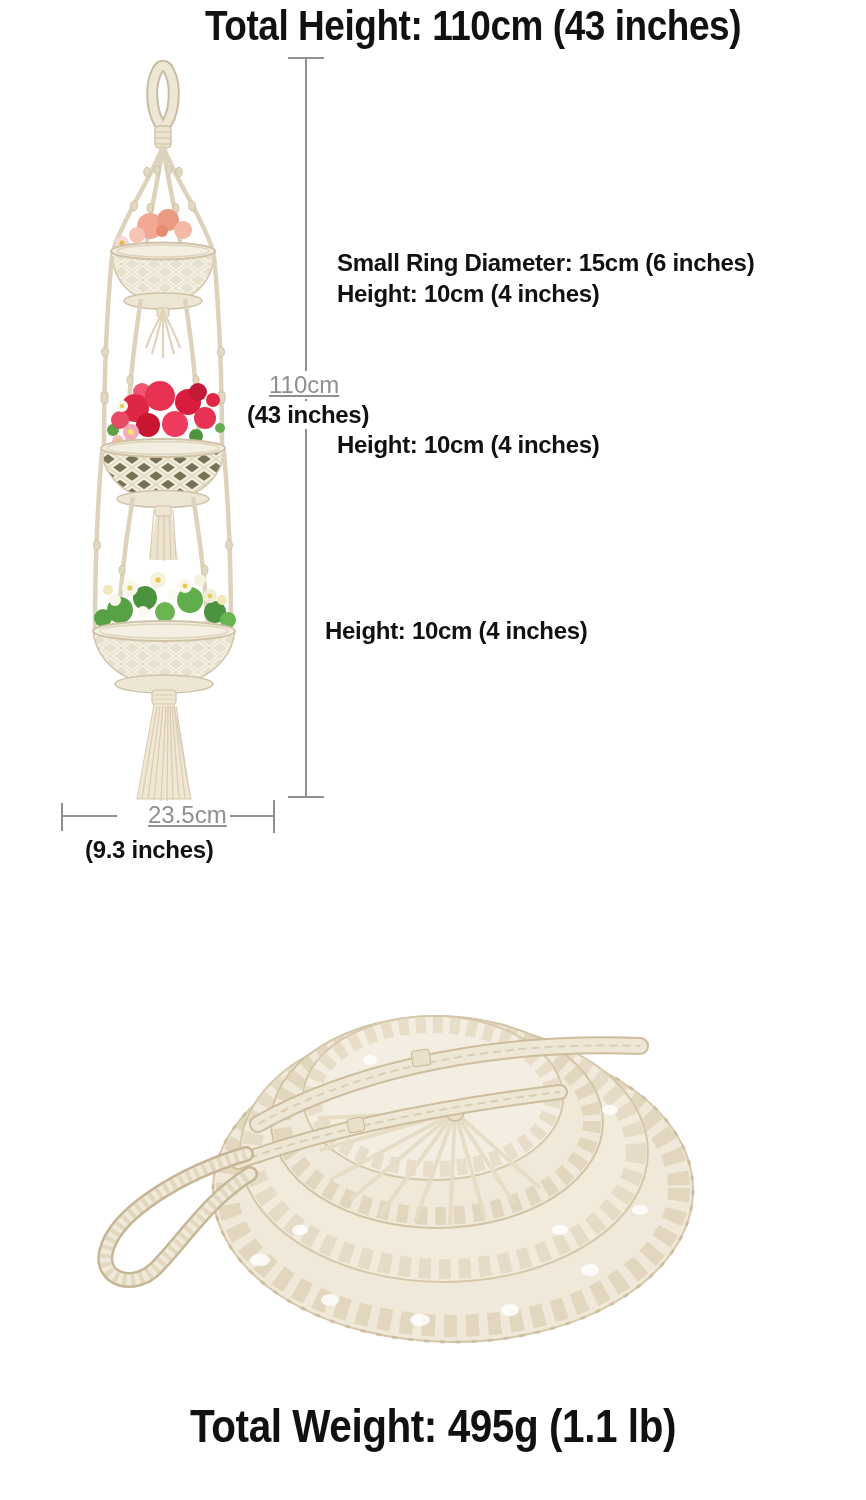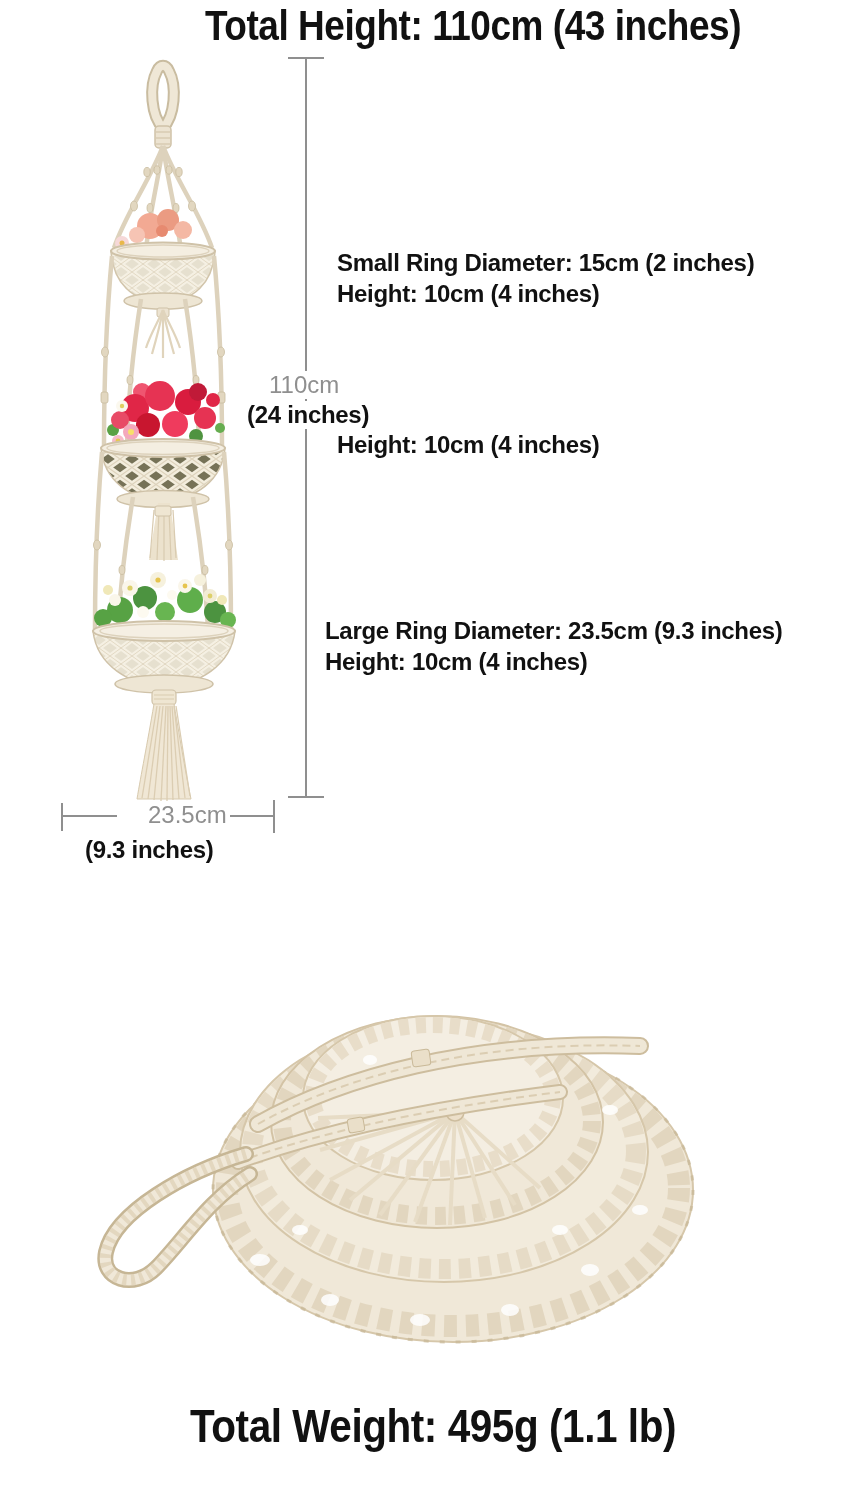--- a/index.html
+++ b/index.html
@@ -5,21 +5,21 @@
   html,body{margin:0;padding:0;background:#fff;}
   body{width:866px;height:1500px;position:relative;overflow:hidden;
        font-family:"Liberation Sans",sans-serif;}
   .abs{position:absolute;}
   .title{left:80px;right:0;top:2px;text-align:center;
          font-weight:700;font-size:42px;color:#111;
          transform:scaleX(.88);letter-spacing:-.5px;white-space:nowrap;}
   .spec{font-weight:700;font-size:24px;line-height:31px;color:#111;
         letter-spacing:-.3px;white-space:nowrap;}
   .m-cm{font-weight:400;font-size:24px;color:#8f8f8f;background:#fff;
-        padding:0 3px;white-space:nowrap;}
+        padding:0 3px;white-space:nowrap;text-decoration:underline;}
   .m-in{font-weight:700;font-size:24px;color:#111;background:#fff;
         padding:0 2px;white-space:nowrap;letter-spacing:-.3px;}
   .footer{left:0;right:0;top:1399px;text-align:center;
           font-weight:700;font-size:46px;color:#111;
           transform:scaleX(.88);letter-spacing:-.5px;white-space:nowrap;}
   svg{position:absolute;left:0;top:0;}
 </style>
 </head>
 <body>
 
@@ -271,32 +271,31 @@
       <path d="M246,1154 C185,1172 115,1212 106,1252 C100,1280 134,1290 156,1268 C182,1242 208,1200 250,1174" fill="none" stroke="#c6b695" stroke-width="16" stroke-linecap="round"></path>
       <path d="M246,1154 C185,1172 115,1212 106,1252 C100,1280 134,1290 156,1268 C182,1242 208,1200 250,1174" fill="none" stroke="#f0e8d8" stroke-width="11" stroke-linecap="round"></path>
       <path d="M246,1154 C185,1172 115,1212 106,1252 C100,1280 134,1290 156,1268 C182,1242 208,1200 250,1174" fill="none" stroke="#d8c9ab" stroke-width="11" stroke-dasharray="4 4.5" opacity=".55"></path>
     </g>
   </g>
 </svg>
 
 <div class="abs title">Total Height: 110cm (43 inches)</div>
 
 <div class="abs" style="left:337px;top:247px;">
-  <div class="spec">Small Ring Diameter: 15cm (2 inches)</div>
+  <div class="spec">Small Ring Diameter: 15cm (6 inches)</div>
   <div class="spec">Height: 10cm (4 inches)</div>
 </div>
 
 <div class="abs m-cm" style="left:266px;top:371px;">110cm</div>
-<div class="abs m-in" style="left:245px;top:401px;">(24 inches)</div>
+<div class="abs m-in" style="left:245px;top:401px;">(43 inches)</div>
 
 <div class="abs" style="left:337px;top:429px;">
   <div class="spec">Height: 10cm (4 inches)</div>
 </div>
 
 <div class="abs" style="left:325px;top:615px;">
-  <div class="spec">Large Ring Diameter: 23.5cm (9.3 inches)</div>
   <div class="spec">Height: 10cm (4 inches)</div>
 </div>
 
 <div class="abs m-cm" style="left:117px;top:801px;margin-left:28px;">23.5cm</div>
 <div class="abs m-in" style="left:83px;top:836px;">(9.3 inches)</div>
 
 <div class="abs footer">Total Weight: 495g (1.1 lb)</div>
 
 </body></html>

